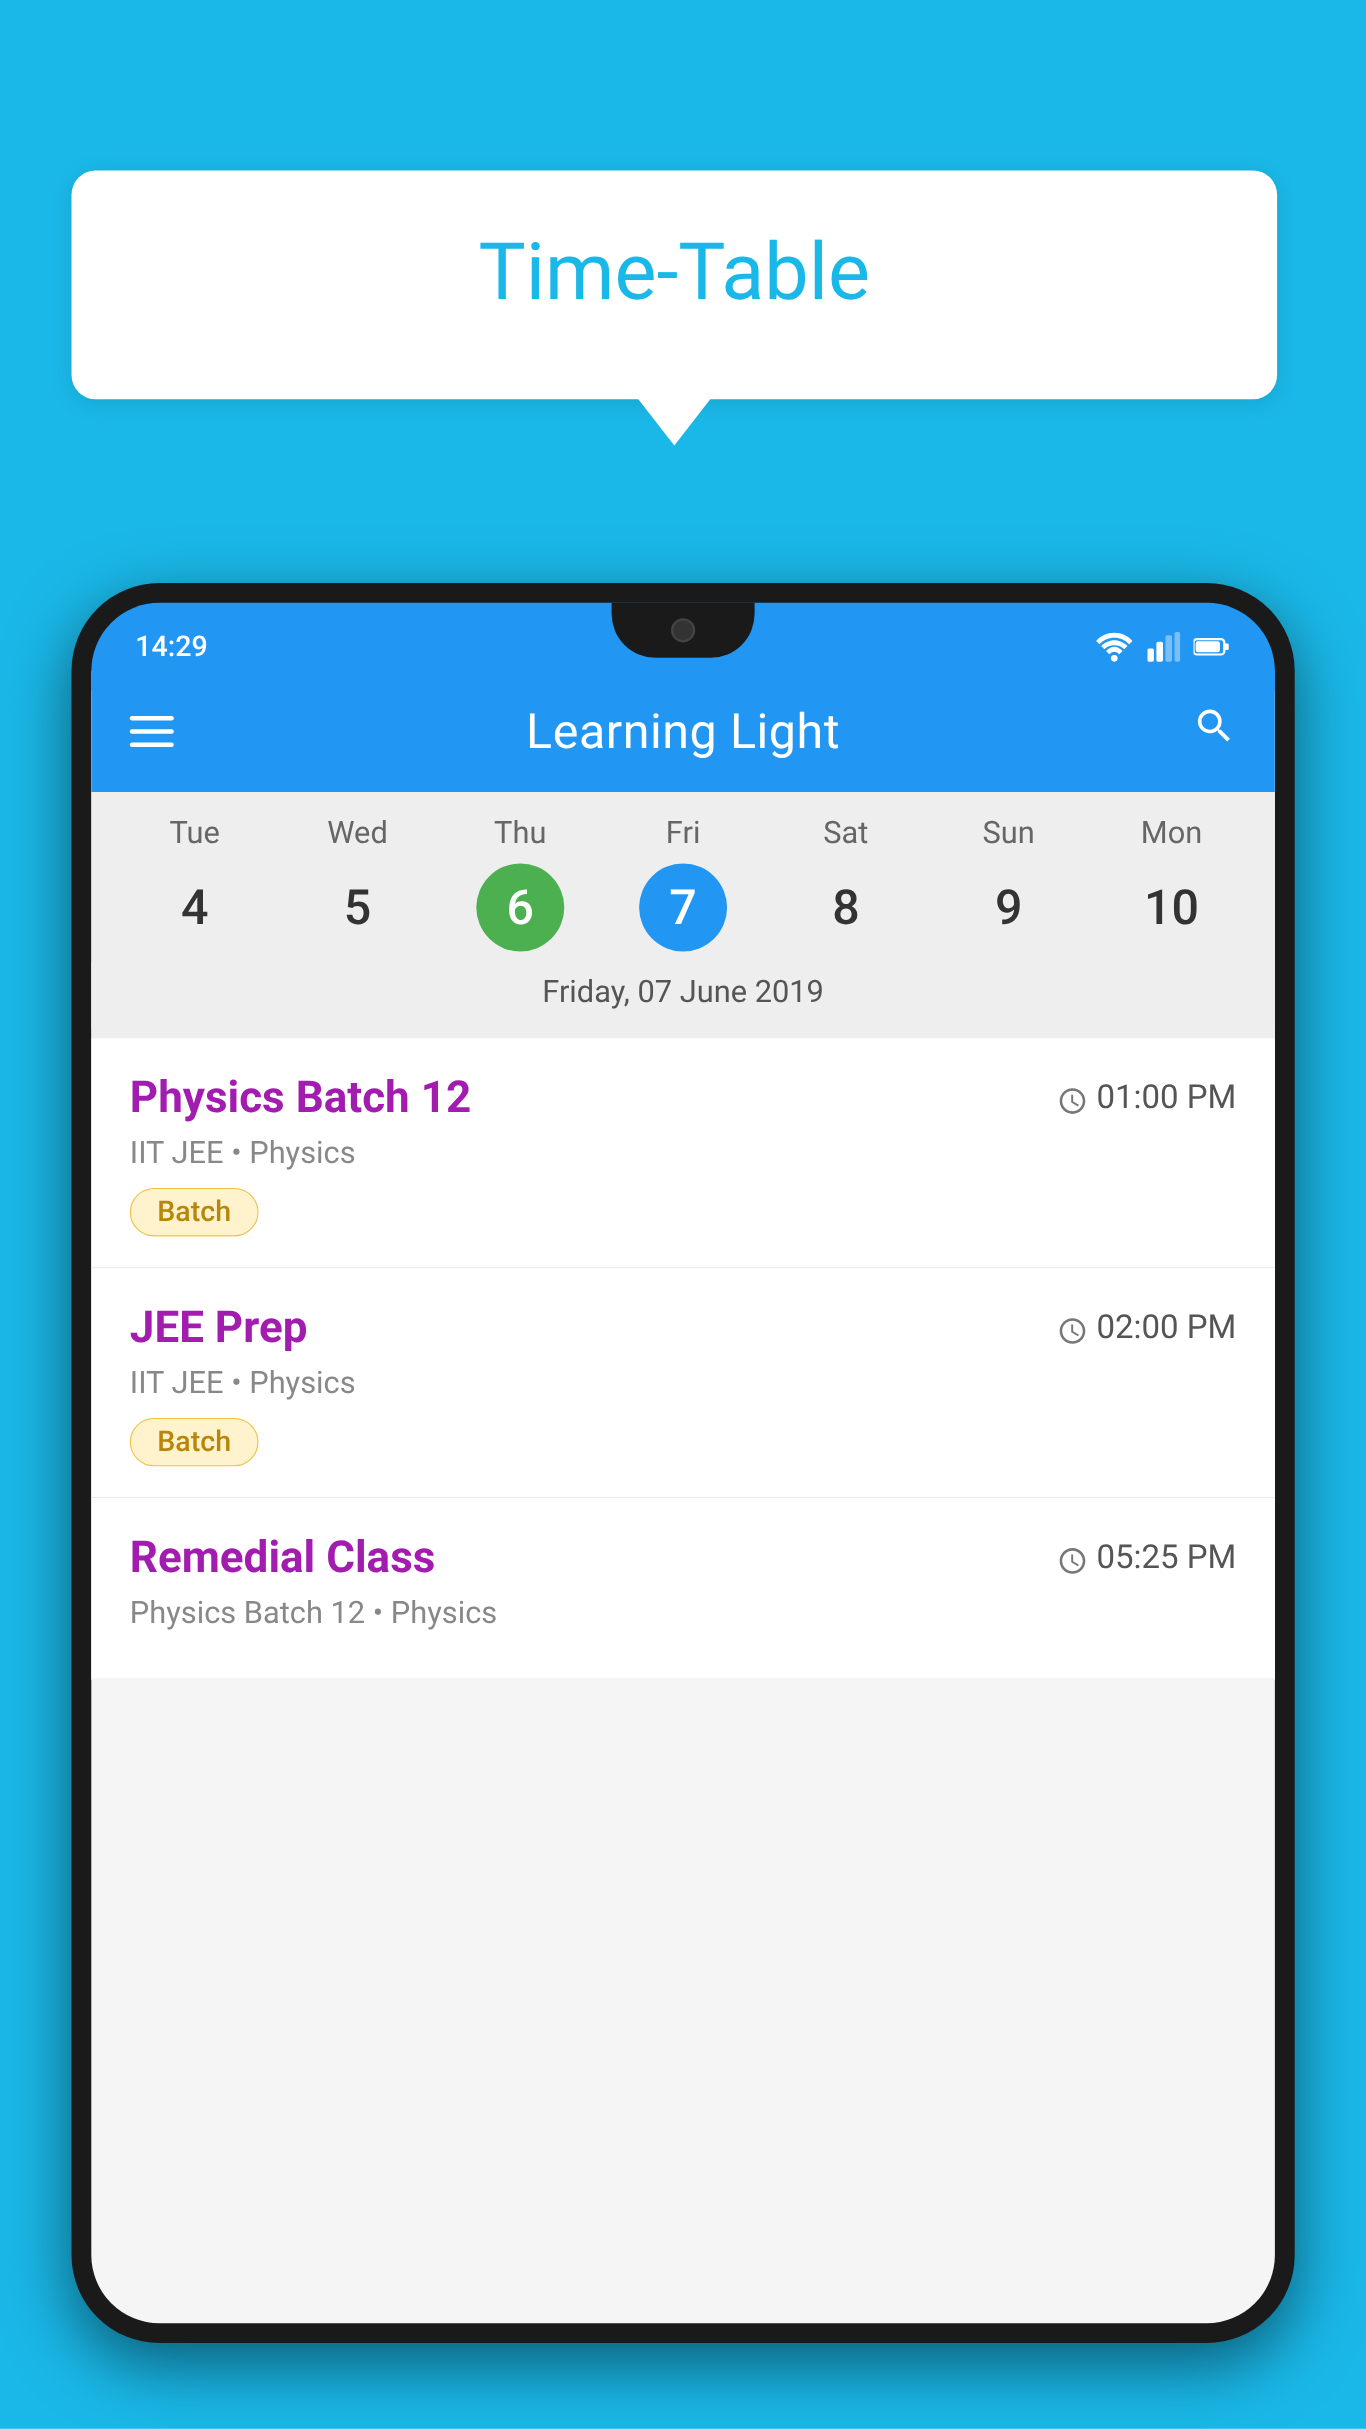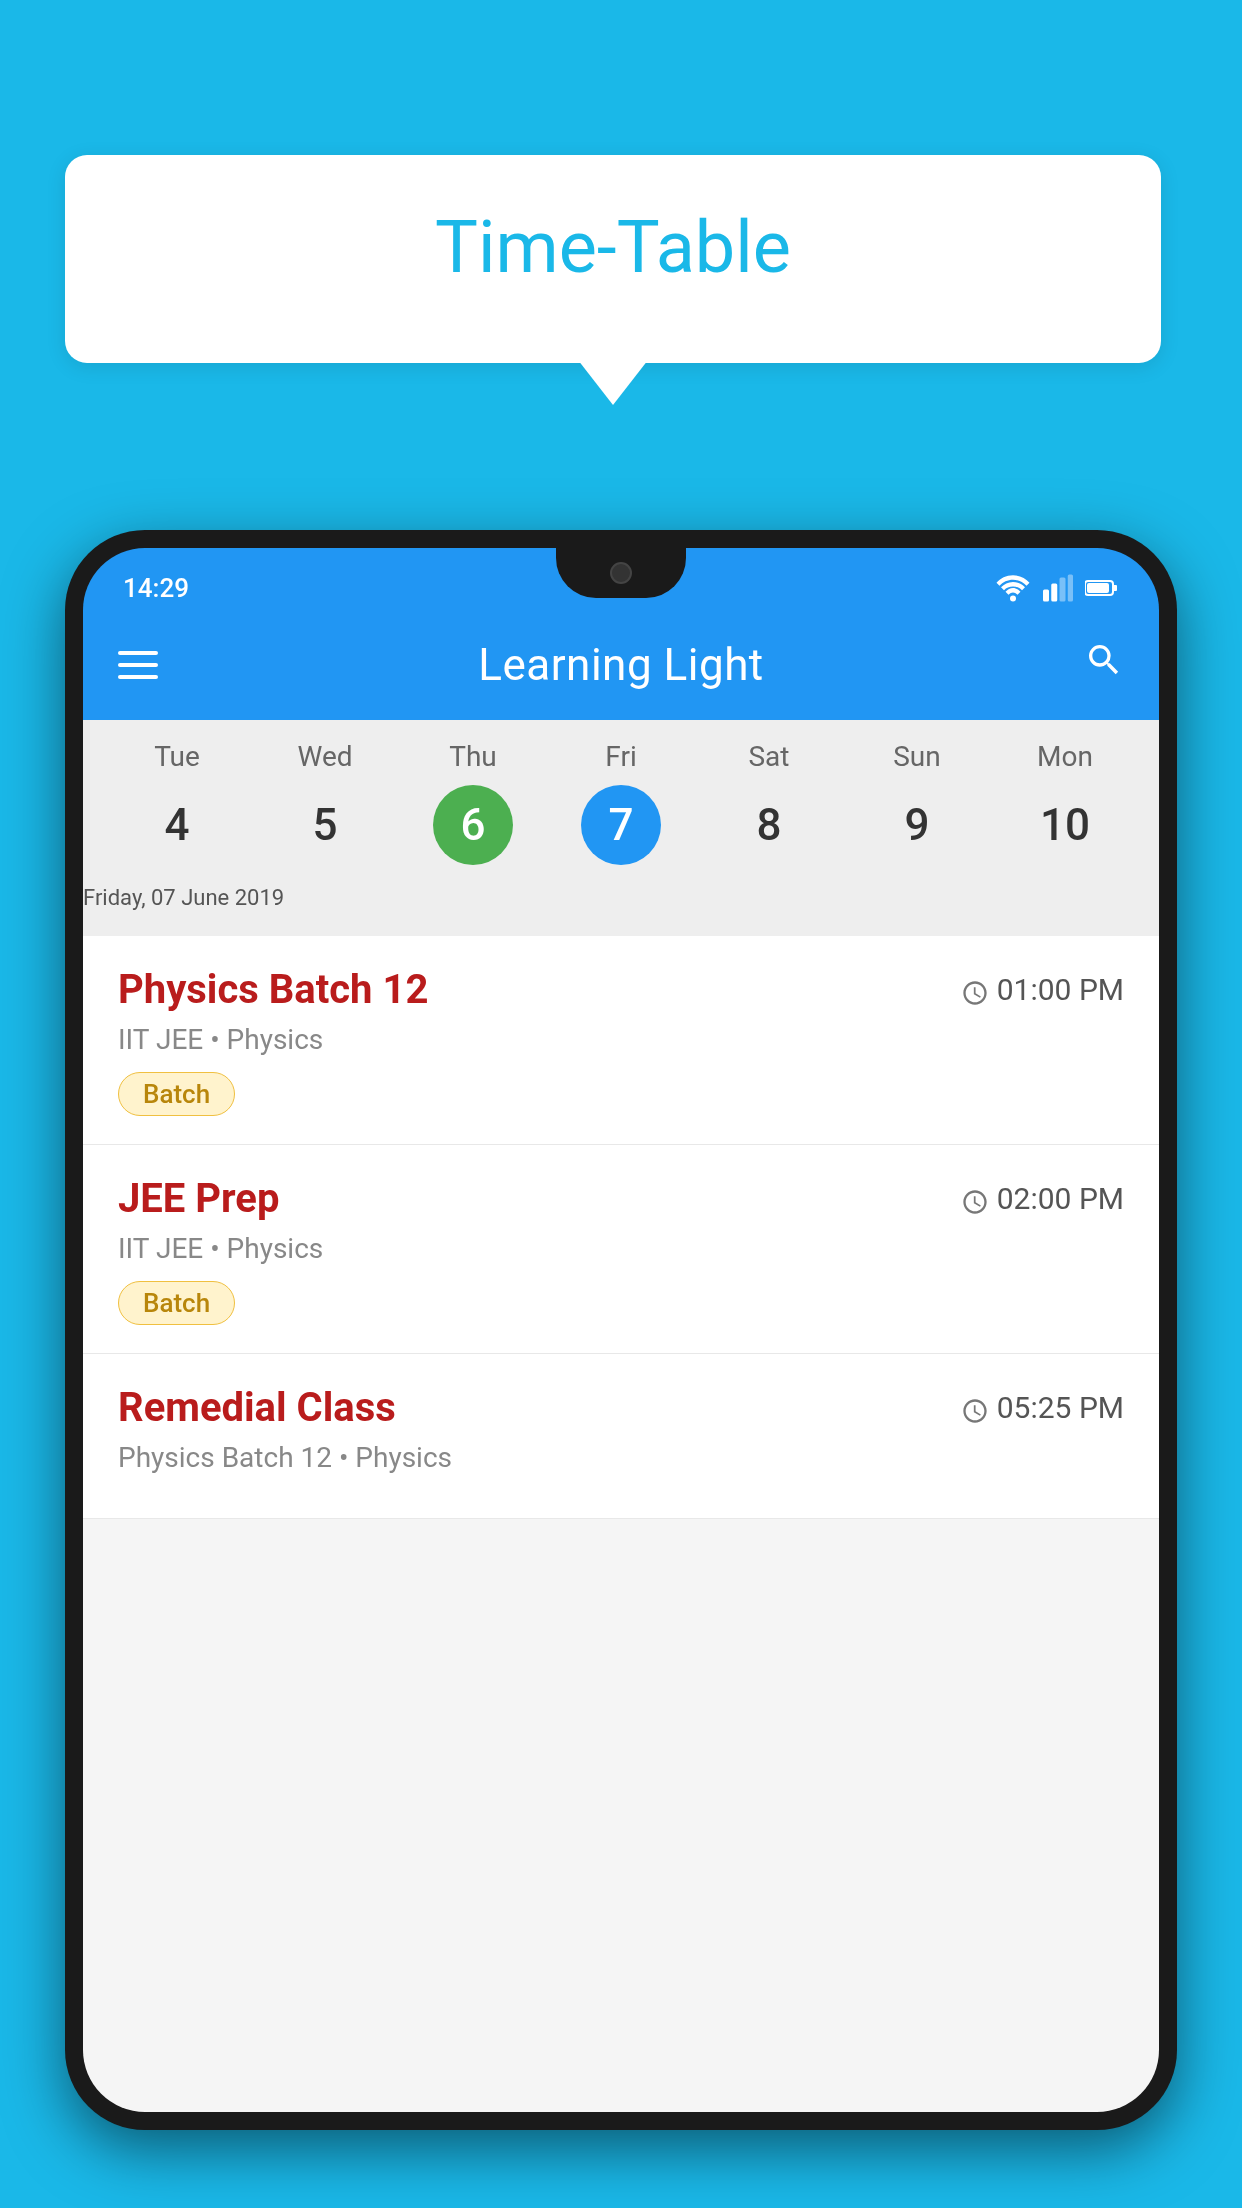--- a/index.html
+++ b/index.html
@@ -195,22 +195,22 @@
     }
     .day-num.today {
       background: #4CAF50;
       color: white;
     }
     .day-num.selected {
       background: #2196F3;
       color: white;
     }
     .selected-date-label {
-      text-align: left;
-      font-size: 22px;
+      text-align: center;
+      font-size: 28px;
       color: #555;
       padding: 10px 0 16px;
       background: #EEEEEE;
     }
 
     
     .schedule-list {
       background: white;
       overflow-y: auto;
     }
@@ -221,21 +221,21 @@
     }
     .schedule-item-header {
       display: flex;
       justify-content: space-between;
       align-items: center;
       margin-bottom: 10px;
     }
     .item-title {
       font-size: 40px;
       font-weight: 700;
-      color: #b91c1c;
+      color: #a21caf;
     }
     .item-time {
       font-size: 30px;
       color: #555;
       display: flex;
       align-items: flex-end;
       gap: 8px;
     }
     .item-subtitle {
       font-size: 28px;

